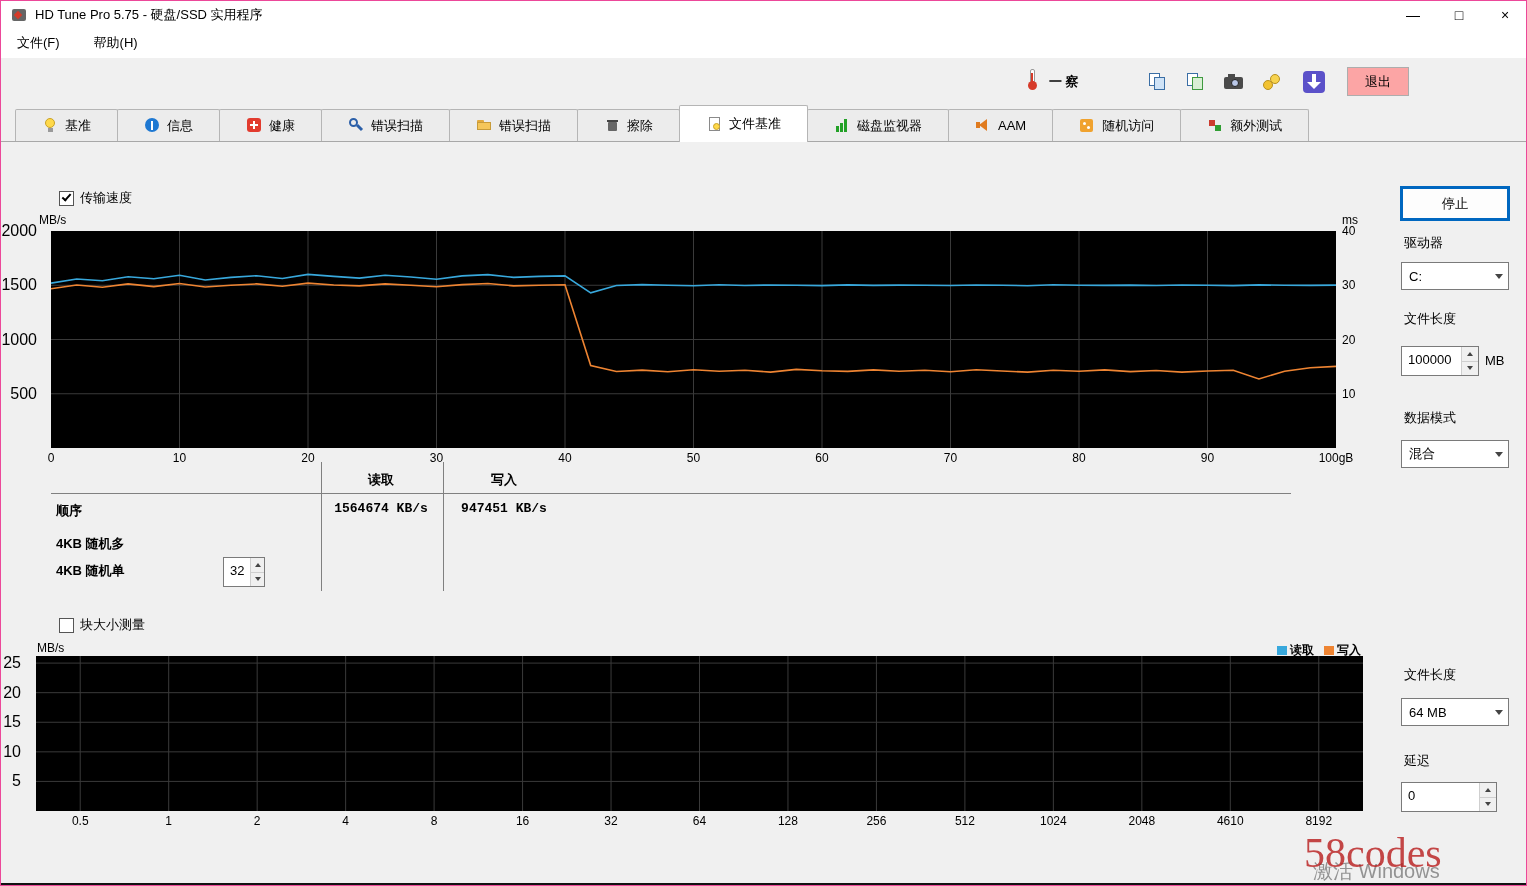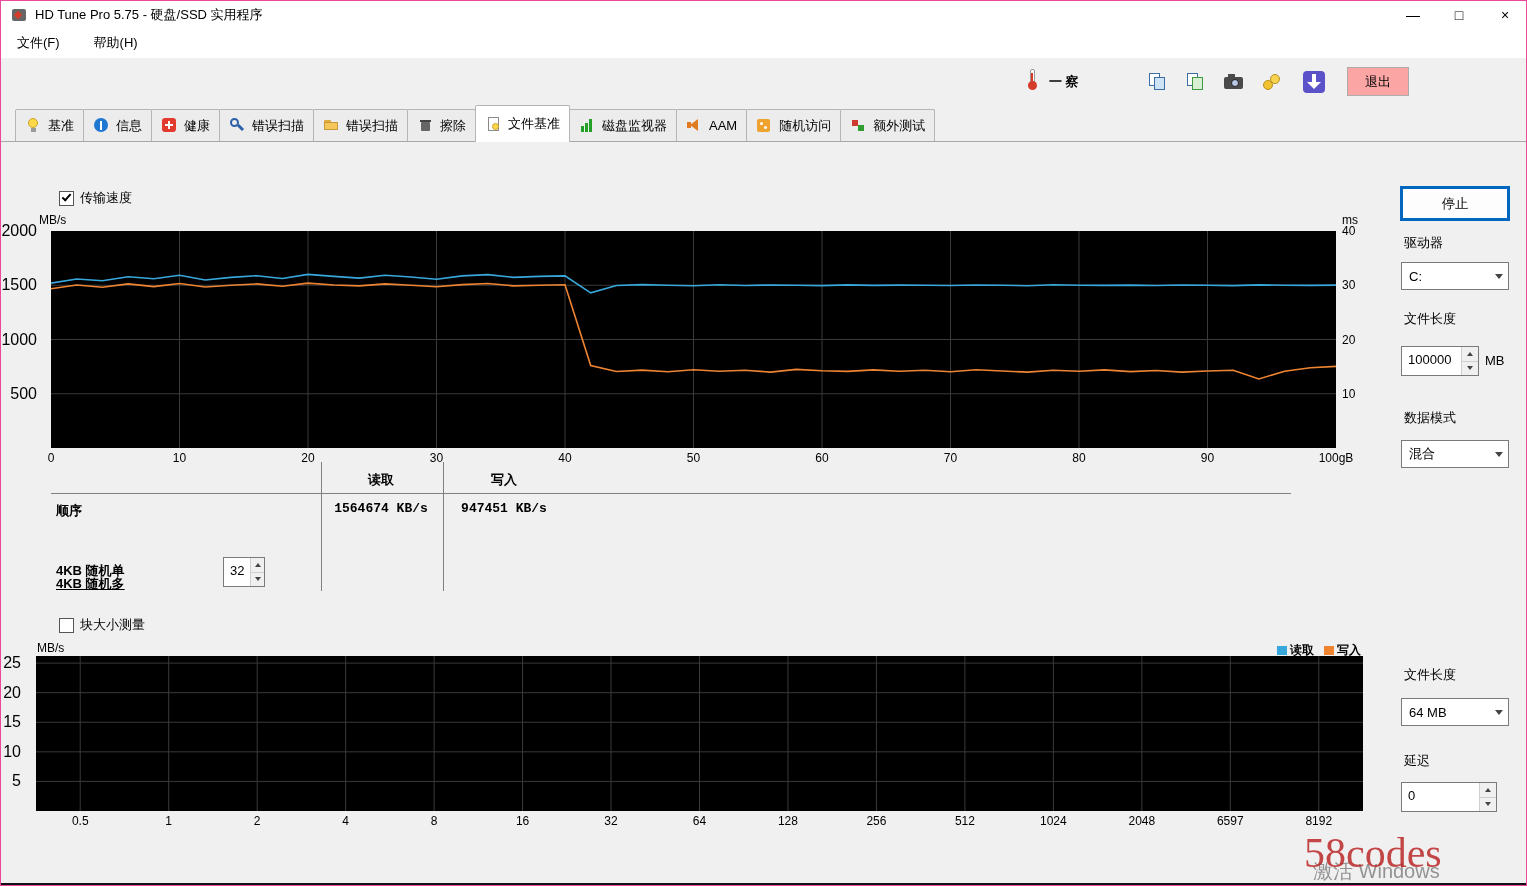--- a/index.html
+++ b/index.html
@@ -45,21 +45,21 @@
   .i-download::before{content:'';position:absolute;left:9px;top:3px;width:4px;height:8px;background:#fff;}
   .i-download::after{content:'';position:absolute;left:4px;top:11px;width:0;height:0;border-left:7px solid transparent;border-right:7px solid transparent;border-top:7px solid #fff;}
   .tbtn{position:absolute;top:65px;width:32px;height:29px;display:flex;align-items:center;justify-content:center;background:transparent;border:1px solid transparent;}
   .temp-text{position:absolute;left:1048px;top:72px;font-weight:600;}
   .thermo-wrap{position:absolute;left:1020px;top:68px;}
   .btn{background:#fca5a5;border:1px solid #adadad;font-size:13px;display:flex;align-items:center;justify-content:center;box-sizing:border-box;}
   .exit-btn{position:absolute;left:1346px;top:66px;width:62px;height:29px;}
 
   
   .tabbar{position:absolute;left:0;top:103px;width:1527px;height:38px;background:#f0f0f0;border-bottom:1px solid #a8a8a8;display:flex;align-items:flex-end;padding-left:14px;box-sizing:border-box;}
-  .tab{height:31px;display:flex;align-items:center;gap:6px;padding:0 9px;border:1px solid #b5b5b5;border-bottom:none;background:#ececec;margin-right:-1px;border-radius:2px 2px 0 0;white-space:nowrap;}
+  .tab{height:31px;display:flex;align-items:center;gap:6px;padding:0 26px;border:1px solid #b5b5b5;border-bottom:none;background:#ececec;margin-right:-1px;border-radius:2px 2px 0 0;white-space:nowrap;}
   .tab.active{height:36px;background:#ffffff;position:relative;z-index:2;margin-bottom:-1px;}
   .ticon{width:17px;height:17px;position:relative;display:inline-block;flex:0 0 auto;}
   .ticon i{position:absolute;display:block;}
   .i-bulb::before{content:'';position:absolute;left:3px;top:1px;width:10px;height:10px;border-radius:50%;background:#ffd94a;border:1px solid #c9a227;box-sizing:border-box;}
   .i-bulb::after{content:'';position:absolute;left:6px;top:11px;width:5px;height:4px;background:#9a9a9a;}
   .i-info::before{content:'';position:absolute;left:1px;top:1px;width:14px;height:14px;border-radius:50%;background:#1e78d2;}
   .i-info::after{content:'';position:absolute;left:7px;top:8px;width:2px;height:5px;background:#fff;box-shadow:0 -4px 0 0 #fff;}
   .i-health::before{content:'';position:absolute;left:1px;top:1px;width:14px;height:14px;border-radius:3px;background:#e23b2e;}
   .i-health::after{content:'';position:absolute;left:4px;top:7px;width:8px;height:2px;background:#fff;}
   .i-health i{left:7px;top:4px;width:2px;height:8px;background:#fff;}
@@ -290,21 +290,21 @@
 
   <span class="stat-hdr" style="left:320px;top:470px;">读取</span>
   <span class="stat-hdr" style="left:443px;top:470px;">写入</span>
   <div class="hline" style="left:50px;top:492px;width:1240px;"></div>
   <div class="vline" style="left:320px;top:461px;height:129px;"></div>
   <div class="vline" style="left:442px;top:461px;height:129px;"></div>
   <span class="stat-row-label" style="top:501px;">顺序</span>
   <span class="stat-val" style="left:320px;top:500px;">1564674 KB/s</span>
   <span class="stat-val" style="left:443px;top:500px;">947451 KB/s</span>
   <span class="stat-row-label" style="top:534px;margin-top:27px;">4KB 随机单</span>
-  <span class="stat-row-label" style="top:574px;text-decoration:underline;">4KB 随机多</span>
+  <span class="stat-row-label" style="top:534px;">4KB 随机多</span>
   <div class="spin" style="left:222px;top:556px;width:42px;height:30px;">
     <span class="val">32</span>
     <span class="btns">
         <div class="up"></div>
         <div class="dn"></div>
       </span>
   </div>
 
   <div class="cb" style="left:58px;top:615px;">
     <span class="box"></span>
@@ -358,21 +358,21 @@
       <div class="tick-x" style="left: 309.633px;">4</div>
       <div class="tick-x" style="left: 398.1px;">8</div>
       <div class="tick-x" style="left: 486.567px;">16</div>
       <div class="tick-x" style="left: 575.033px;">32</div>
       <div class="tick-x" style="left: 663.5px; text-align: right;">64</div>
       <div class="tick-x" style="left: 751.967px;">128</div>
       <div class="tick-x" style="left: 840.433px;">256</div>
       <div class="tick-x" style="left: 928.9px;">512</div>
       <div class="tick-x" style="left: 1017.37px;">1024</div>
       <div class="tick-x" style="left: 1105.83px;">2048</div>
-      <div class="tick-x" style="left: 1194.3px;">6597</div>
+      <div class="tick-x" style="left: 1194.3px;">4610</div>
       <div class="tick-x" style="left: 1282.77px;">8192</div>
     </div>
 
   <span class="panel-label" style="left:1403px;top:665px;">文件长度</span>
   <div class="combo" style="left:1400px;top:697px;width:108px;height:28px;">
     <span class="txt">64 MB</span>
     <span class="dd"></span>
   </div>
   <span class="panel-label" style="left:1403px;top:751px;">延迟</span>
   <div class="spin" style="left:1400px;top:781px;width:96px;height:30px;">

